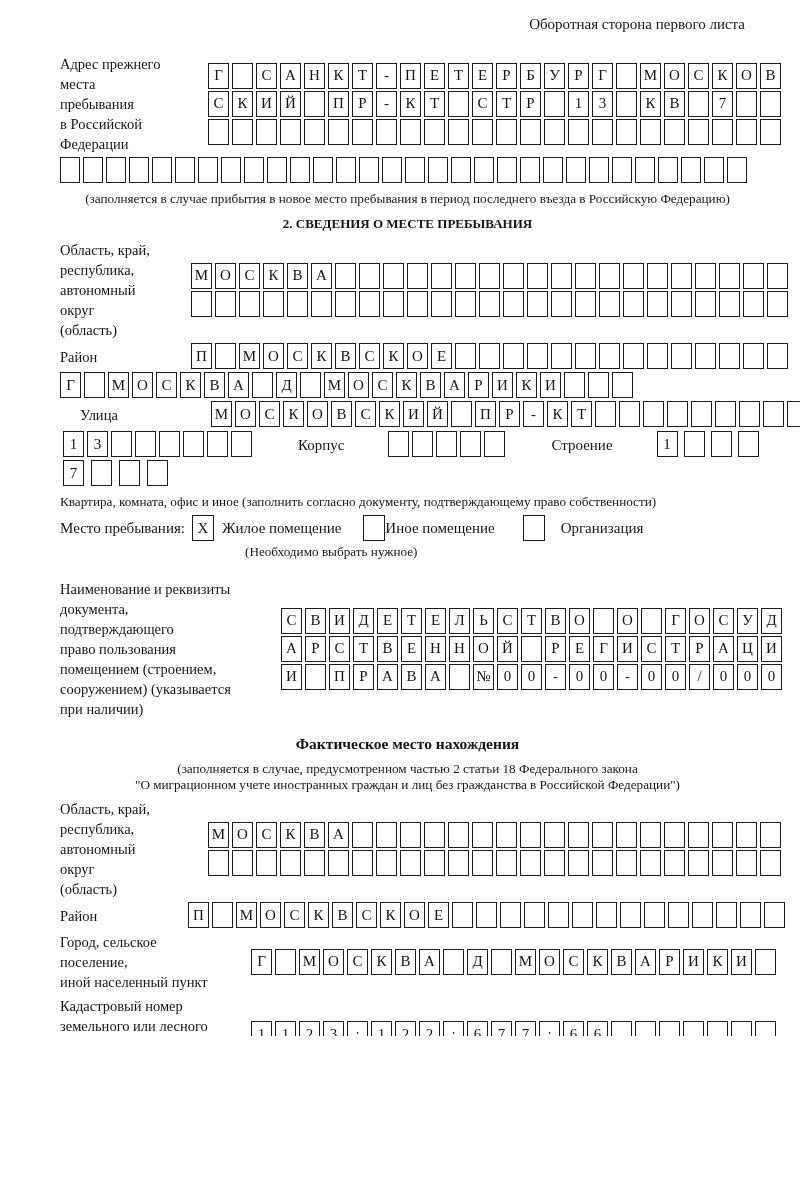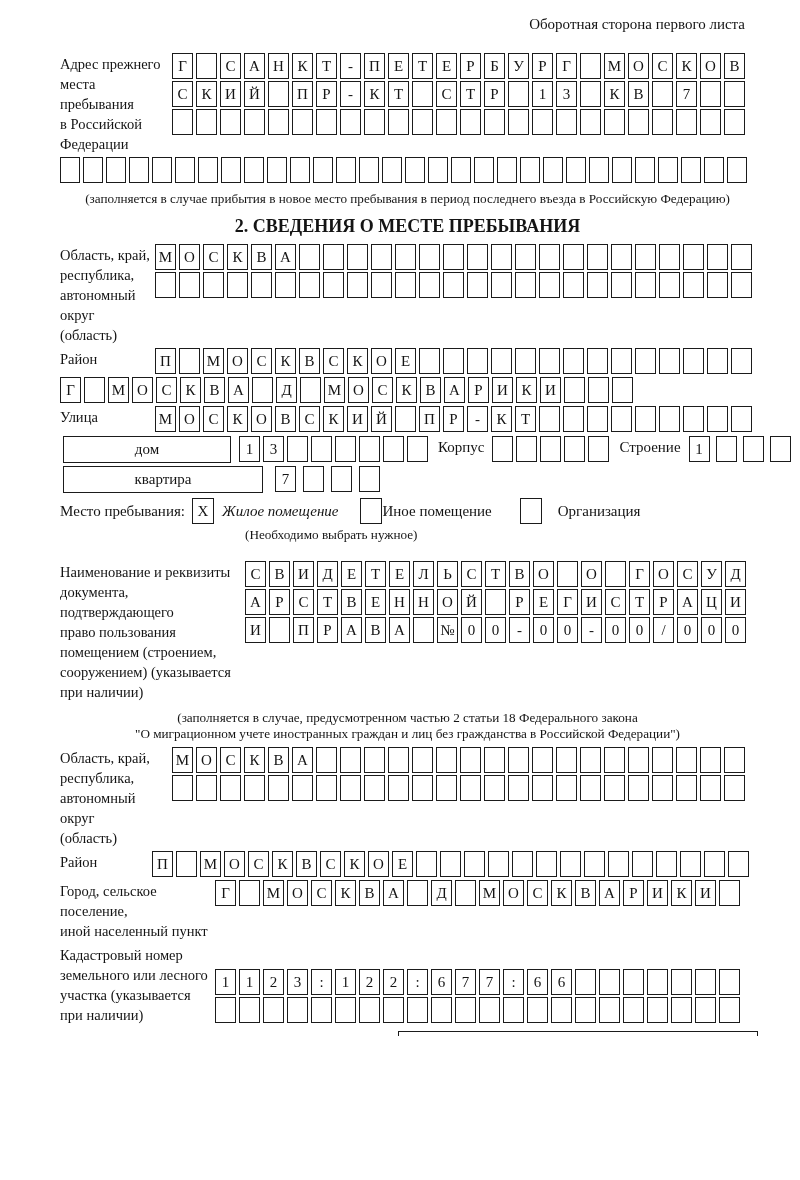--- a/index.html
+++ b/index.html
@@ -6,35 +6,35 @@
   .page{
     position:relative;
     width:800px;height:1036px;
     box-sizing:border-box;
     padding:16px 45px 0 60px;
     background:#fff;
     color:#141414;
     font-family:"Liberation Serif","DejaVu Serif",serif;
   }
   .hdr-note{text-align:right;font-size:15px;margin-right:10px;}
-  .frow{display:flex;align-items:flex-start;margin-bottom:3px;}
+  .frow{display:flex;align-items:center;margin-bottom:3px;gap:36px;}
   .lbl{font-size:14.5px;line-height:1.38;white-space:pre-line;flex:none;padding-top:1px;}
   .grid{display:flex;flex-direction:column;gap:2px;}
   .boxes{display:flex;gap:3px;}
   .cell{
     box-sizing:border-box;flex:none;
     width:21px;height:26px;
     border:1.7px solid #1b1b1b;
     display:flex;align-items:center;justify-content:center;
     font-size:15px;line-height:1;
   }
   .tight .cell{width:20px;}
   .caption{font-size:13.2px;margin:8px 0 5px 0;}
   .center{text-align:center;}
-  .sec-title{font-weight:bold;font-size:18px;text-align:center;margin:9px 0 7px 0;}
+  .sec-title{font-weight:bold;font-size:13px;text-align:center;margin:9px 0 7px 0;}
   .sub-title{font-weight:bold;font-size:15.5px;text-align:center;margin:16px 0 6px 0;}
   .widebox{
     box-sizing:border-box;border:1.7px solid #1b1b1b;height:27px;
     display:flex;align-items:center;justify-content:center;
     font-size:15px;flex:none;
   }
   .inline-lbl{font-size:15px;padding:3px 8px 0 10px;flex:none;}
   .cbox{
     box-sizing:border-box;flex:none;width:22px;height:26px;
     border:1.7px solid #1b1b1b;display:flex;align-items:center;justify-content:center;
@@ -292,21 +292,21 @@
         <span class="cell">И</span>
         <span class="cell">К</span>
         <span class="cell">И</span>
         <span class="cell"></span>
         <span class="cell"></span>
         <span class="cell"></span>
       </div>
   </div>
 
   <div class="frow">
-    <div class="lbl" style="width:95px;">Улица</div>
+    <div class="lbl" style="width:95px;margin-left:20px;">Улица</div>
     <div class="boxes">
         <span class="cell">М</span>
         <span class="cell">О</span>
         <span class="cell">С</span>
         <span class="cell">К</span>
         <span class="cell">О</span>
         <span class="cell">В</span>
         <span class="cell">С</span>
         <span class="cell">К</span>
         <span class="cell">И</span>
@@ -323,21 +323,20 @@
         <span class="cell"></span>
         <span class="cell"></span>
         <span class="cell"></span>
         <span class="cell"></span>
         <span class="cell"></span>
         <span class="cell"></span>
       </div>
   </div>
 
   <div class="frow" style="margin-top:4px;margin-left:3px;">
-    <div class="widebox" style="width:168px;margin-right:8px;">дом</div>
     <div class="boxes">
         <span class="cell">1</span>
         <span class="cell">3</span>
         <span class="cell"></span>
         <span class="cell"></span>
         <span class="cell"></span>
         <span class="cell"></span>
         <span class="cell"></span>
         <span class="cell"></span>
       </div>
@@ -352,33 +351,33 @@
     <div class="inline-lbl">Строение</div>
     <div class="boxes" style="gap:6px;">
         <span class="cell">1</span>
         <span class="cell"></span>
         <span class="cell"></span>
         <span class="cell"></span>
       </div>
   </div>
 
   <div class="frow" style="margin-left:3px;">
-    <div class="widebox" style="width:200px;margin-right:12px;">квартира</div>
     <div class="boxes" style="gap:7px;">
         <span class="cell">7</span>
         <span class="cell"></span>
         <span class="cell"></span>
         <span class="cell"></span>
       </div>
   </div>
+  <div class="caption">Квартира, комната, офис и иное (заполнить согласно документу, подтверждающему право собственности)</div>
 
   <div class="stayrow">
     <span>Место пребывания:</span>
     <span class="cbox" style="margin-left:7px;">X</span>
-    <span style="margin-left:8px;font-style:italic;">Жилое помещение</span>
+    <span style="margin-left:8px;">Жилое помещение</span>
     <span class="cbox" style="margin-left:22px;"></span>
     <span style="">Иное помещение</span>
     <span class="cbox" style="margin-left:28px;"></span>
     <span style="margin-left:16px;">Организация</span>
   </div>
   <div class="caption" style="margin-left:185px;margin-top:3px;">(Необходимо выбрать нужное)</div>
 
   <div class="frow" style="margin-top:18px;">
     <div class="lbl" style="width:185px;">Наименование и реквизиты
 документа, подтверждающего
@@ -452,20 +451,21 @@
           <span class="cell">0</span>
           <span class="cell">0</span>
           <span class="cell">/</span>
           <span class="cell">0</span>
           <span class="cell">0</span>
           <span class="cell">0</span>
         </div>
     </div>
   </div>
 
+  <div class="sub-title">Фактическое место нахождения</div>
   <div class="caption center" style="margin-bottom:0;">(заполняется в случае, предусмотренном частью 2 статьи 18 Федерального закона</div>
   <div class="caption center" style="margin-top:0;">"О миграционном учете иностранных граждан и лиц без гражданства в Российской Федерации")</div>
 
   <div class="frow">
     <div class="lbl" style="width:112px;">Область, край,
 республика,
 автономный округ
 (область)</div>
     <div class="grid">
       <div class="boxes">

